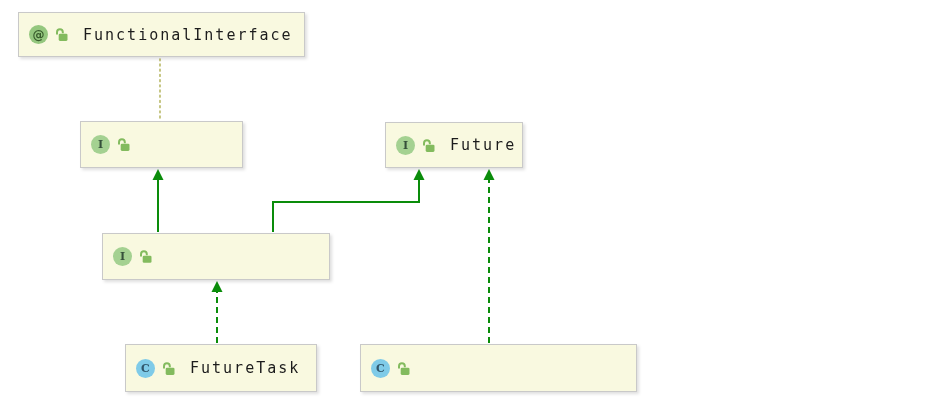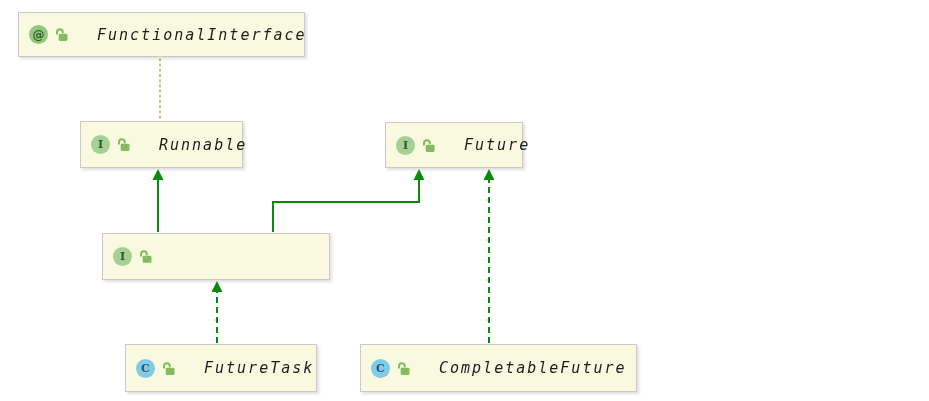--- a/index.html
+++ b/index.html
@@ -46,26 +46,25 @@
   .badge.anno  { background: #94c77e; color: #375b2b; font-size: 12px; font-family: "DejaVu Sans", sans-serif; }
   .badge.cls   { background: #7fcbe8; color: #30566b; font-size: 11px; }
   .node .lock {
     margin-left: 6px;
     flex: none;
     width: 15px;
     height: 15px;
     display: inline-flex;
   }
   .node .label {
-    margin-left: 28px;
+    margin-left: 14px;
     font-size: 15px;
     letter-spacing: 2px;
     color: #1c1c1c;
     white-space: nowrap;
-    font-style: italic;
   }
   
   #n-functionalinterface { left: 18px;  top: 12px;  width: 287px; height: 45px; }
   #n-runnable            { left: 80px;  top: 121px; width: 163px; height: 47px; }
   #n-future              { left: 385px; top: 122px; width: 138px; height: 46px; }
   #n-runnablefuture      { left: 102px; top: 233px; width: 228px; height: 47px; }
   #n-futuretask          { left: 125px; top: 344px; width: 192px; height: 48px; }
   #n-completablefuture   { left: 360px; top: 344px; width: 277px; height: 48px; }
 
   .edge-solid  { stroke: #0a8c0a; stroke-width: 2; fill: none; }
@@ -117,21 +116,20 @@
   </div>
 
   <div class="node" id="n-runnable">
     <span class="badge iface">I</span>
     <span class="lock">
       <svg viewBox="0 0 16 16" width="15" height="15">
           <path d="M3.2 8 V5.6 a3.1 3.1 0 0 1 6.2 0 V6.6" fill="none" stroke="#83bb5e" stroke-width="2.1"></path>
           <rect x="5" y="7.2" width="9.4" height="7.6" rx="1.4" fill="#83bb5e"></rect>
         </svg>
     </span>
-    <span class="label">Runnable</span>
   </div>
 
   <div class="node" id="n-future">
     <span class="badge iface">I</span>
     <span class="lock">
       <svg viewBox="0 0 16 16" width="15" height="15">
           <path d="M3.2 8 V5.6 a3.1 3.1 0 0 1 6.2 0 V6.6" fill="none" stroke="#83bb5e" stroke-width="2.1"></path>
           <rect x="5" y="7.2" width="9.4" height="7.6" rx="1.4" fill="#83bb5e"></rect>
         </svg>
     </span>
@@ -160,16 +158,15 @@
   </div>
 
   <div class="node" id="n-completablefuture">
     <span class="badge cls">C</span>
     <span class="lock">
       <svg viewBox="0 0 16 16" width="15" height="15">
           <path d="M3.2 8 V5.6 a3.1 3.1 0 0 1 6.2 0 V6.6" fill="none" stroke="#83bb5e" stroke-width="2.1"></path>
           <rect x="5" y="7.2" width="9.4" height="7.6" rx="1.4" fill="#83bb5e"></rect>
         </svg>
     </span>
-    <span class="label">CompletableFuture</span>
   </div>
 
 </div>
 
 </body></html>

